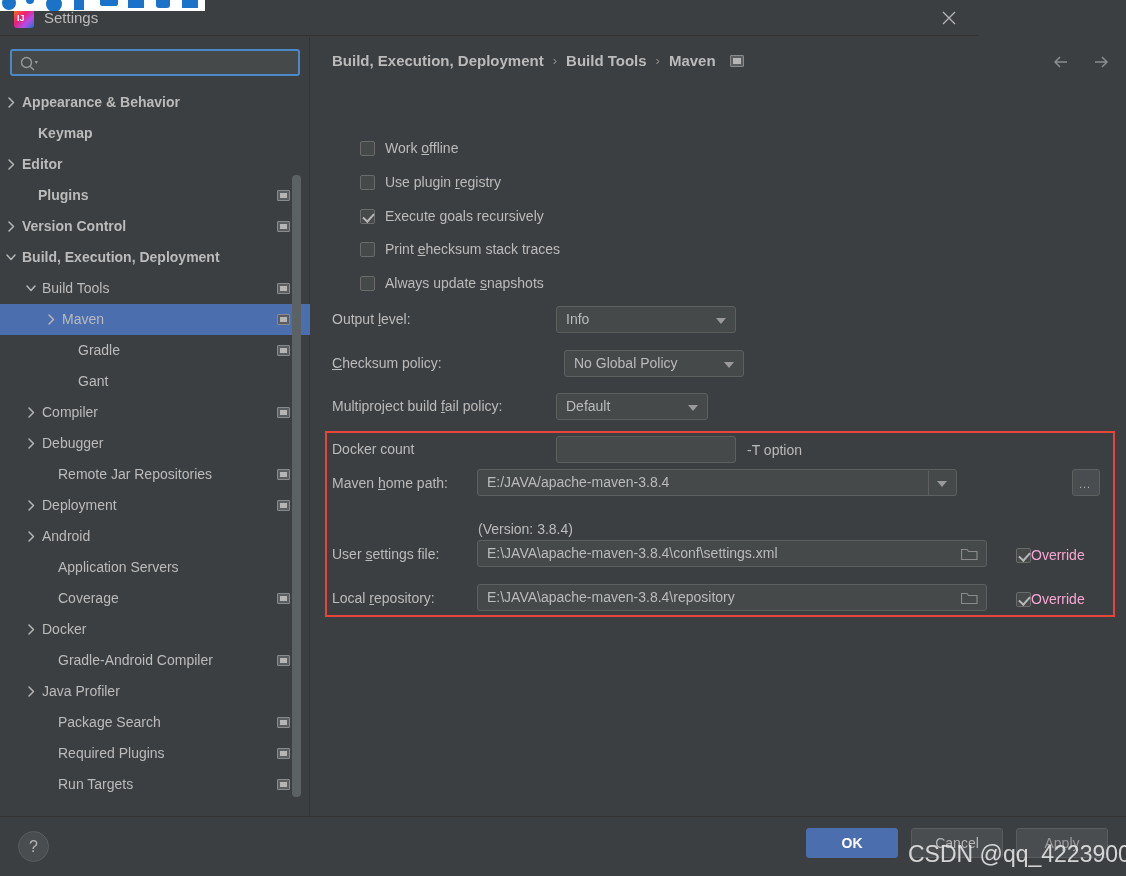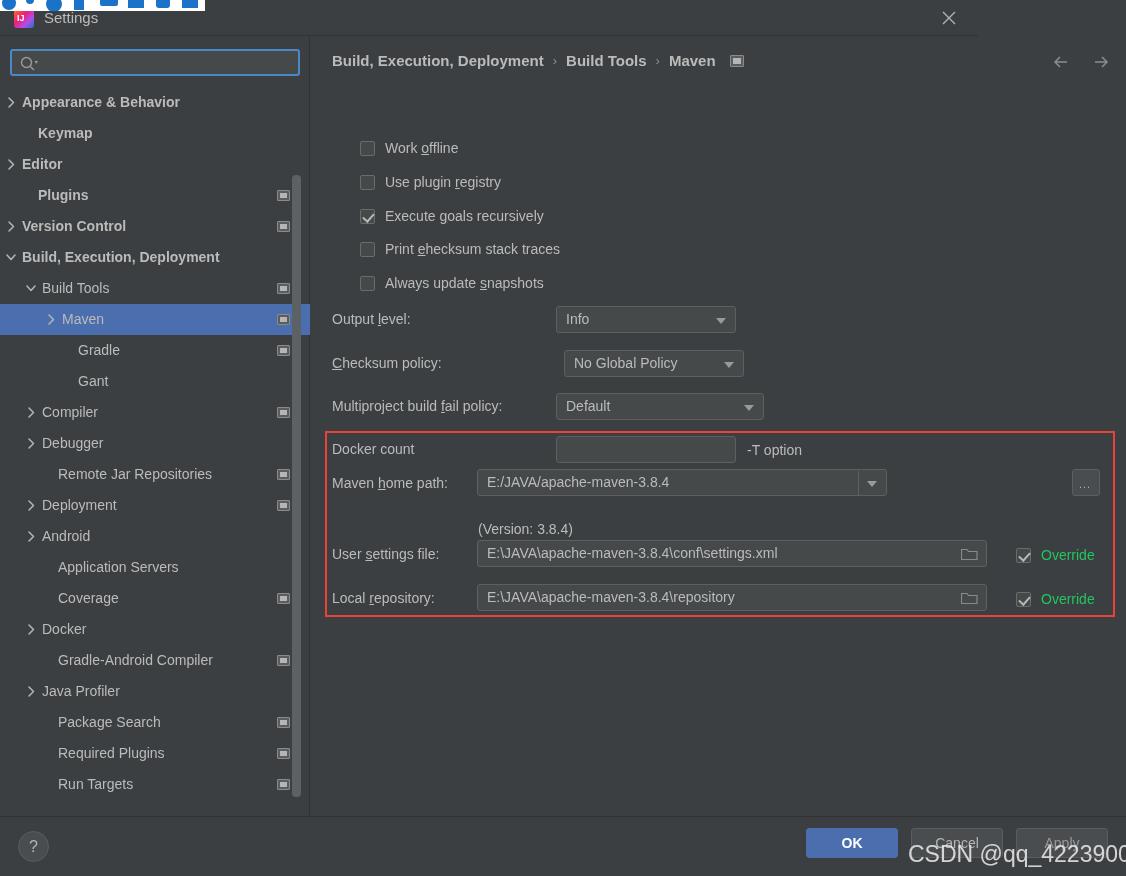--- a/index.html
+++ b/index.html
@@ -172,21 +172,21 @@
   }
   .folder-ico { position: absolute; right: 8px; top: 6px; cursor: pointer; }
 
   .version-note {
     position: absolute; left: 478px; top: 484px;
     font-size: 14px; color: #bbbbbb;
   }
   .ovr-wrap {
     position: absolute; display: flex; align-items: center; cursor: pointer;
   }
-  .ovr-label { margin-left: 10px; font-size: 14px; color: #22c55e; }
+  .ovr-label { font-size: 14px; color: #f9a8d4; }
 
   
   .footer {
     position: absolute; left: 0; bottom: 0; width: 1126px; height: 60px;
     background: #3c3f41; border-top: 1px solid #323232;
   }
   .help-btn {
     position: absolute; left: 18px; top: 14px; width: 31px; height: 31px;
     border-radius: 50%; background: #4a4d4f; border: 1px solid #5a5d5f;
     color: #b5b5b5; font-size: 16px; text-align: center; line-height: 29px;
@@ -441,34 +441,34 @@
         <div class="combo" style="left: 245px; top: 269px; width: 180px;">
           <span class="ctext">Info</span>
           <span class="carrow"></span>
         </div>
         <div class="fld-label" style="left: 21px; top: 318px;"><span></span><span class="mn">C</span><span>hecksum policy:</span></div>
         <div class="combo" style="left: 253px; top: 313px; width: 180px;">
           <span class="ctext">No Global Policy</span>
           <span class="carrow"></span>
         </div>
         <div class="fld-label" style="left: 21px; top: 361px;"><span>Multiproject build </span><span class="mn">f</span><span>ail policy:</span></div>
-        <div class="combo" style="left: 245px; top: 356px; width: 208px;">
+        <div class="combo" style="left: 245px; top: 356px; width: 152px;">
           <span class="ctext">Default</span>
           <span class="carrow"></span>
         </div>
       </div>
 
     <div class="fld-label" id="tc-label" style="left: 21px; top: 404px;">Docker count</div>
     <div class="txtfield" id="tc-field" style="left: 245px; top: 399px; width: 180px;">
       <span class="ttext"></span>
     </div>
     <div class="fld-label" id="tc-hint" style="left: 436px; top: 405px; color: rgb(187, 187, 187);">-T option</div>
 
     <div class="fld-label" id="mh-label" style="left: 21px; top: 438px;"><span>Maven </span><span class="mn">h</span><span>ome path:</span></div>
-    <div class="combo" id="mh-combo" style="left:166px; top:432px; width:410px;">
+    <div class="combo" id="mh-combo" style="left:166px; top:432px; width:480px;">
       <span class="ctext">E:/JAVA/apache-maven-3.8.4</span>
       <div class="combo-sep" style="right:27px;"></div>
       <span class="carrow"></span>
     </div>
     <div class="btn-browse" style="left:761px; top:432px;">
       <span class="dots">...</span>
     </div>
 
     <div class="version-note" style="left:167px; top:484px;">(Version: 3.8.4)</div>
 

